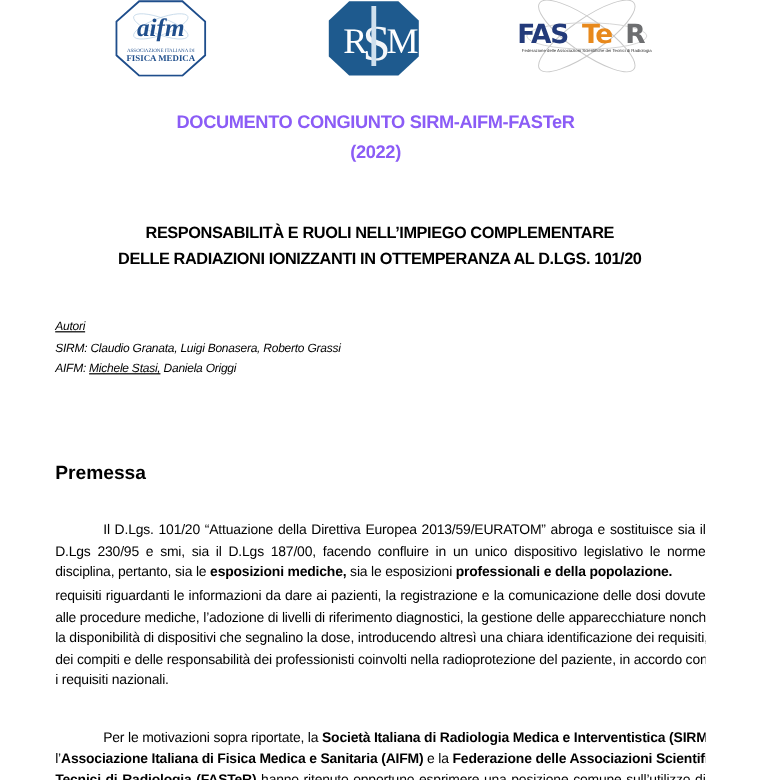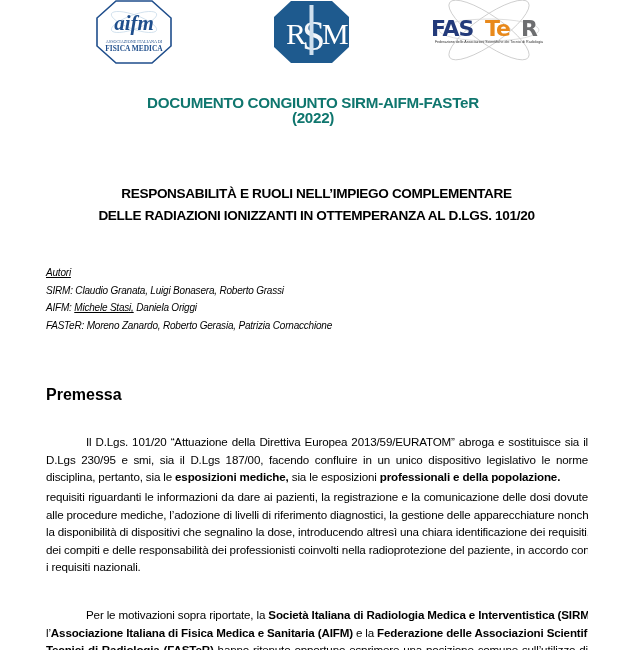--- a/index.html
+++ b/index.html
@@ -5,23 +5,23 @@
   html, body { margin:0; padding:0; background:#ffffff; }
   body { width:633px; height:650px; overflow:hidden; position:relative;
          font-family:"Liberation Sans", sans-serif; color:#000; }
   .logos { position:absolute; top:0; left:0; width:633px; height:70px; }
   .logo { position:absolute; }
   .aifm { left:96px; top:0; width:76px; height:64px; }
   .sirm { left:273px; top:0; width:77px; height:64px; }
   .faster { left:425px; top:0; width:128px; height:66px; }
 
   .doc-title { position:absolute; left:0; width:626px; text-align:center;
-               color:#0f766e; font-weight:bold; font-size:15.2px; letter-spacing:-0.3px; }
+               color:#8b5cf6; font-weight:bold; font-size:15.2px; letter-spacing:-0.3px; }
   .t1 { top:94px; }
-  .t2 { top:109px; }
+  .t2 { top:119px; }
 
   .subtitle { position:absolute; left:0; width:633px; text-align:center;
               font-weight:bold; font-size:13.6px; letter-spacing:-0.35px; }
   .s1 { top:186px; }
   .s2 { top:208px; }
 
   .authors { position:absolute; left:46px; top:264px; font-style:italic; font-size:10px; letter-spacing:-0.2px; }
   .authors div { height:17.6px; line-height:17.6px; }
   .u { text-decoration:underline; }
 
@@ -72,21 +72,20 @@
 <div class="doc-title t1">DOCUMENTO CONGIUNTO SIRM-AIFM-FASTeR</div>
 <div class="doc-title t2">(2022)</div>
 
 <div class="subtitle s1">RESPONSABILITÀ E RUOLI NELL’IMPIEGO COMPLEMENTARE</div>
 <div class="subtitle s2">DELLE RADIAZIONI IONIZZANTI IN OTTEMPERANZA AL D.LGS. 101/20</div>
 
 <div class="authors">
   <div><span class="u">Autori</span></div>
   <div><span>SIRM: </span><span>Claudio Granata, Luigi Bonasera, Roberto Grassi</span></div>
   <div><span>AIFM: </span><span class="u">Michele Stasi,</span><span> Daniela Origgi</span></div>
-  <div><span>FASTeR: </span><span>Moreno Zanardo, Roberto Gerasia, Patrizia Cornacchione</span></div>
 </div>
 
 <div class="section">Premessa</div>
 
 <div class="body p1">
   <span class="line" style="padding-left:40px;">Il D.Lgs. 101/20 “Attuazione della Direttiva Europea 2013/59/EURATOM” abroga e sostituisce sia il</span>
   <span class="line">D.Lgs 230/95 e smi, sia il D.Lgs 187/00, facendo confluire in un unico dispositivo legislativo le norme</span>
   <span class="line last"><span>disciplina, pertanto, sia le </span><b>esposizioni mediche,</b><span> sia le esposizioni </span><b>professionali e della popolazione.</b></span>
 </div>
 

